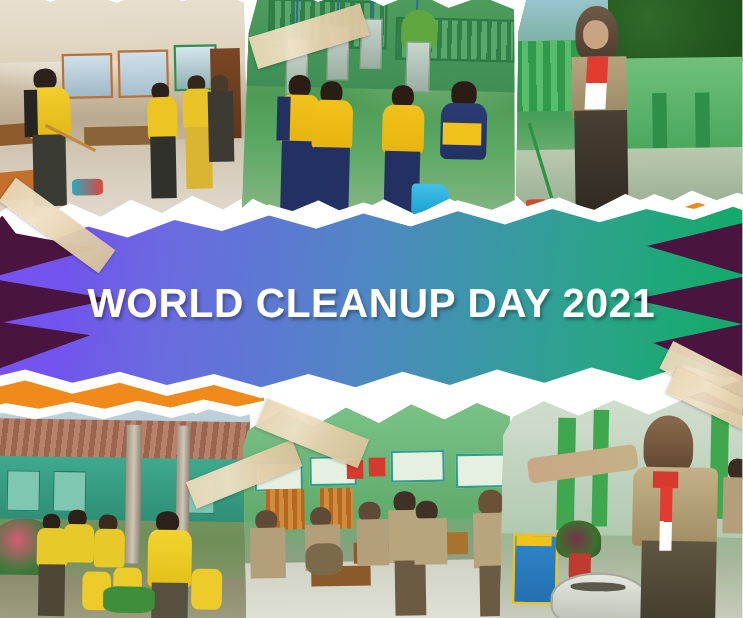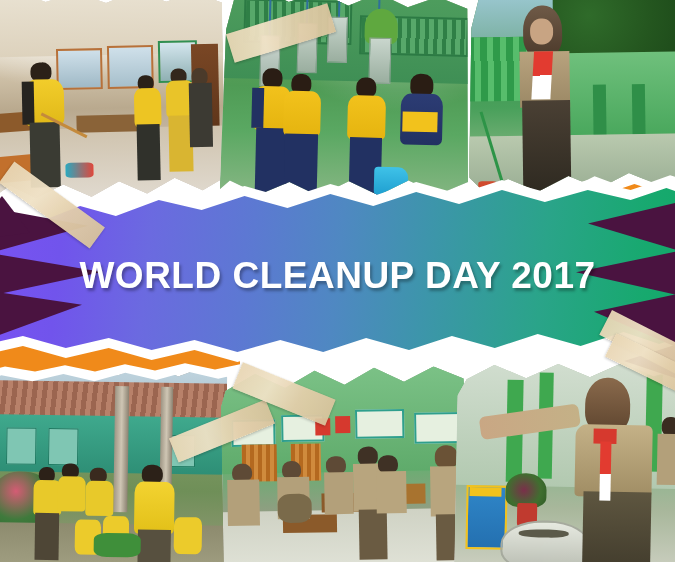--- a/index.html
+++ b/index.html
@@ -381,21 +381,21 @@
     <div class="spike" style="left:10px;top:0;width:116px;height:60px;
                 -webkit-clip-path:polygon(100% 0%,0% 46%,94% 100%);clip-path:polygon(100% 0%,0% 46%,94% 100%);"></div>
     <div class="spike" style="left:-2px;top:44px;width:132px;height:62px;
                 -webkit-clip-path:polygon(100% 8%,0% 52%,100% 100%);clip-path:polygon(100% 8%,0% 52%,100% 100%);"></div>
     <div class="spike" style="left:16px;top:92px;width:112px;height:70px;
                 -webkit-clip-path:polygon(100% 0%,0% 34%,96% 100%);clip-path:polygon(100% 0%,0% 34%,96% 100%);"></div>
     <div class="spike" style="left:46px;top:140px;width:80px;height:48px;
                 -webkit-clip-path:polygon(100% 0%,0% 52%,86% 100%);clip-path:polygon(100% 0%,0% 52%,86% 100%);"></div>
   </div>
 
-  <div id="headline">WORLD CLEANUP DAY 2017</div>
+  <div id="headline">WORLD CLEANUP DAY 2021</div>
 
   <div class="tape" style="left:-4px;top:192px;width:112px;height:26px;transform:rotate(36deg);"></div>
   <div class="tape" style="left:228px;top:18px;width:106px;height:30px;transform:rotate(-17deg);"></div>
   <div class="tape" style="left:170px;top:418px;width:104px;height:26px;transform:rotate(-22deg);"></div>
   <div class="tape" style="left:234px;top:380px;width:100px;height:28px;transform:rotate(22deg);"></div>
   <div class="tape" style="left:600px;top:332px;width:104px;height:28px;transform:rotate(27deg);"></div>
   <div class="tape" style="left:606px;top:352px;width:92px;height:26px;transform:rotate(26deg);"></div>
 
 </div>
 

